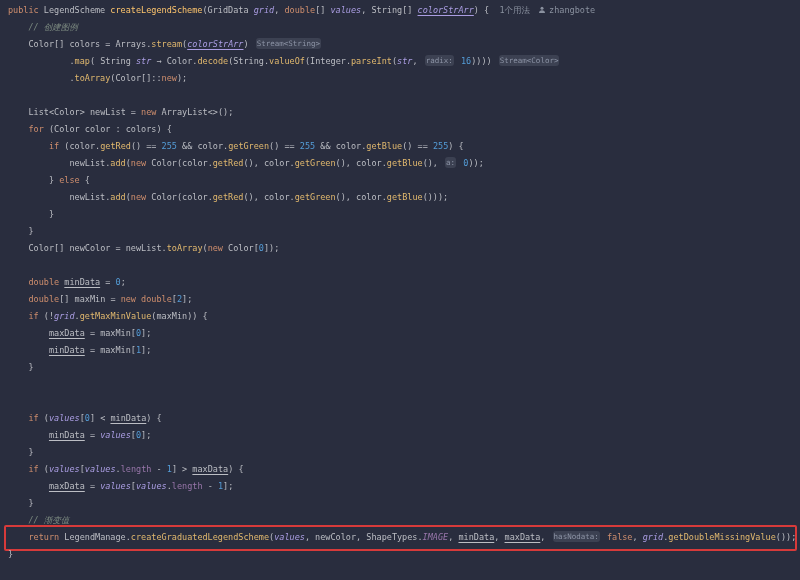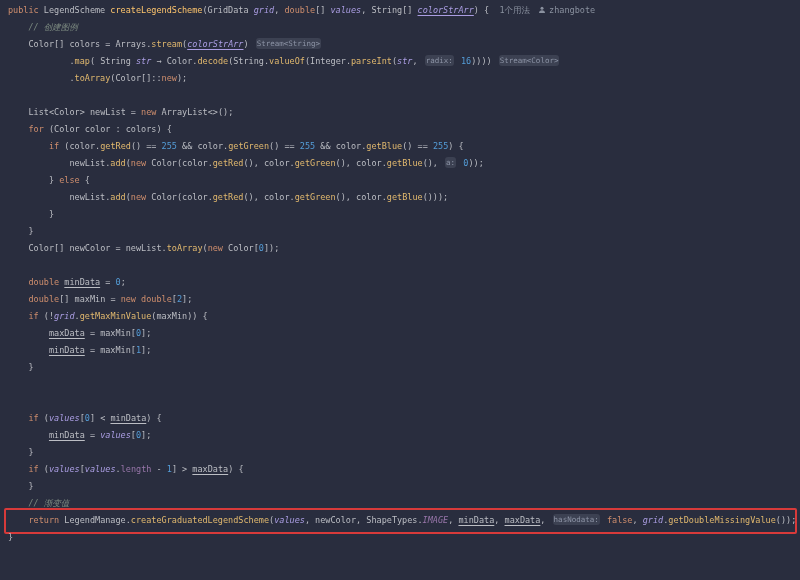--- a/index.html
+++ b/index.html
@@ -68,18 +68,19 @@
       <div class="line"><span class="t-d">    </span><span class="t-k">if</span><span class="t-d"> (!</span><span class="t-p">grid</span><span class="t-d">.</span><span class="t-mc">getMaxMinValue</span><span class="t-d">(maxMin)) {</span></div>
       <div class="line"><span class="t-d">        </span><span class="t-r">maxData</span><span class="t-d"> = maxMin[</span><span class="t-n">0</span><span class="t-d">];</span></div>
       <div class="line"><span class="t-d">        </span><span class="t-r">minData</span><span class="t-d"> = maxMin[</span><span class="t-n">1</span><span class="t-d">];</span></div>
       <div class="line"><span class="t-d">    }</span></div>
       <div class="line"></div>
       <div class="line"></div>
       <div class="line"><span class="t-d">    </span><span class="t-k">if</span><span class="t-d"> (</span><span class="t-p">values</span><span class="t-d">[</span><span class="t-n">0</span><span class="t-d">] &lt; </span><span class="t-r">minData</span><span class="t-d">) {</span></div>
       <div class="line"><span class="t-d">        </span><span class="t-r">minData</span><span class="t-d"> = </span><span class="t-p">values</span><span class="t-d">[</span><span class="t-n">0</span><span class="t-d">];</span></div>
       <div class="line"><span class="t-d">    }</span></div>
       <div class="line"><span class="t-d">    </span><span class="t-k">if</span><span class="t-d"> (</span><span class="t-p">values</span><span class="t-d">[</span><span class="t-p">values</span><span class="t-d">.</span><span class="t-f">length</span><span class="t-d"> - </span><span class="t-n">1</span><span class="t-d">] &gt; </span><span class="t-r">maxData</span><span class="t-d">) {</span></div>
+      <div class="line"><span class="t-d">        </span><span class="t-r">maxData</span><span class="t-d"> = </span><span class="t-p">values</span><span class="t-d">[</span><span class="t-p">values</span><span class="t-d">.</span><span class="t-f">length</span><span class="t-d"> - </span><span class="t-n">1</span><span class="t-d">];</span></div>
       <div class="line"><span class="t-d">    }</span></div>
       <div class="line"><span class="t-c">    // 渐变值</span></div>
       <div class="line boxed"><span class="t-d">    </span><span class="t-k">return </span><span class="t-d">LegendManage</span><span class="t-d">.</span><span class="t-ms">createGraduatedLegendScheme</span><span class="t-d">(</span><span class="t-p">values</span><span class="t-d">, newColor, </span><span class="t-d">ShapeTypes</span><span class="t-d">.</span><span class="t-sf">IMAGE</span><span class="t-d">, </span><span class="t-r">minData</span><span class="t-d">, </span><span class="t-r">maxData</span><span class="t-d">, </span><span class="t-chip">hasNodata:</span><span class="t-d"> </span><span class="t-k">false</span><span class="t-d">, </span><span class="t-p">grid</span><span class="t-d">.</span><span class="t-mc">getDoubleMissingValue</span><span class="t-d">());</span></div>
       <div class="line"><span class="t-d">}</span></div>
     </div>
 </div>
 
 </body></html>

